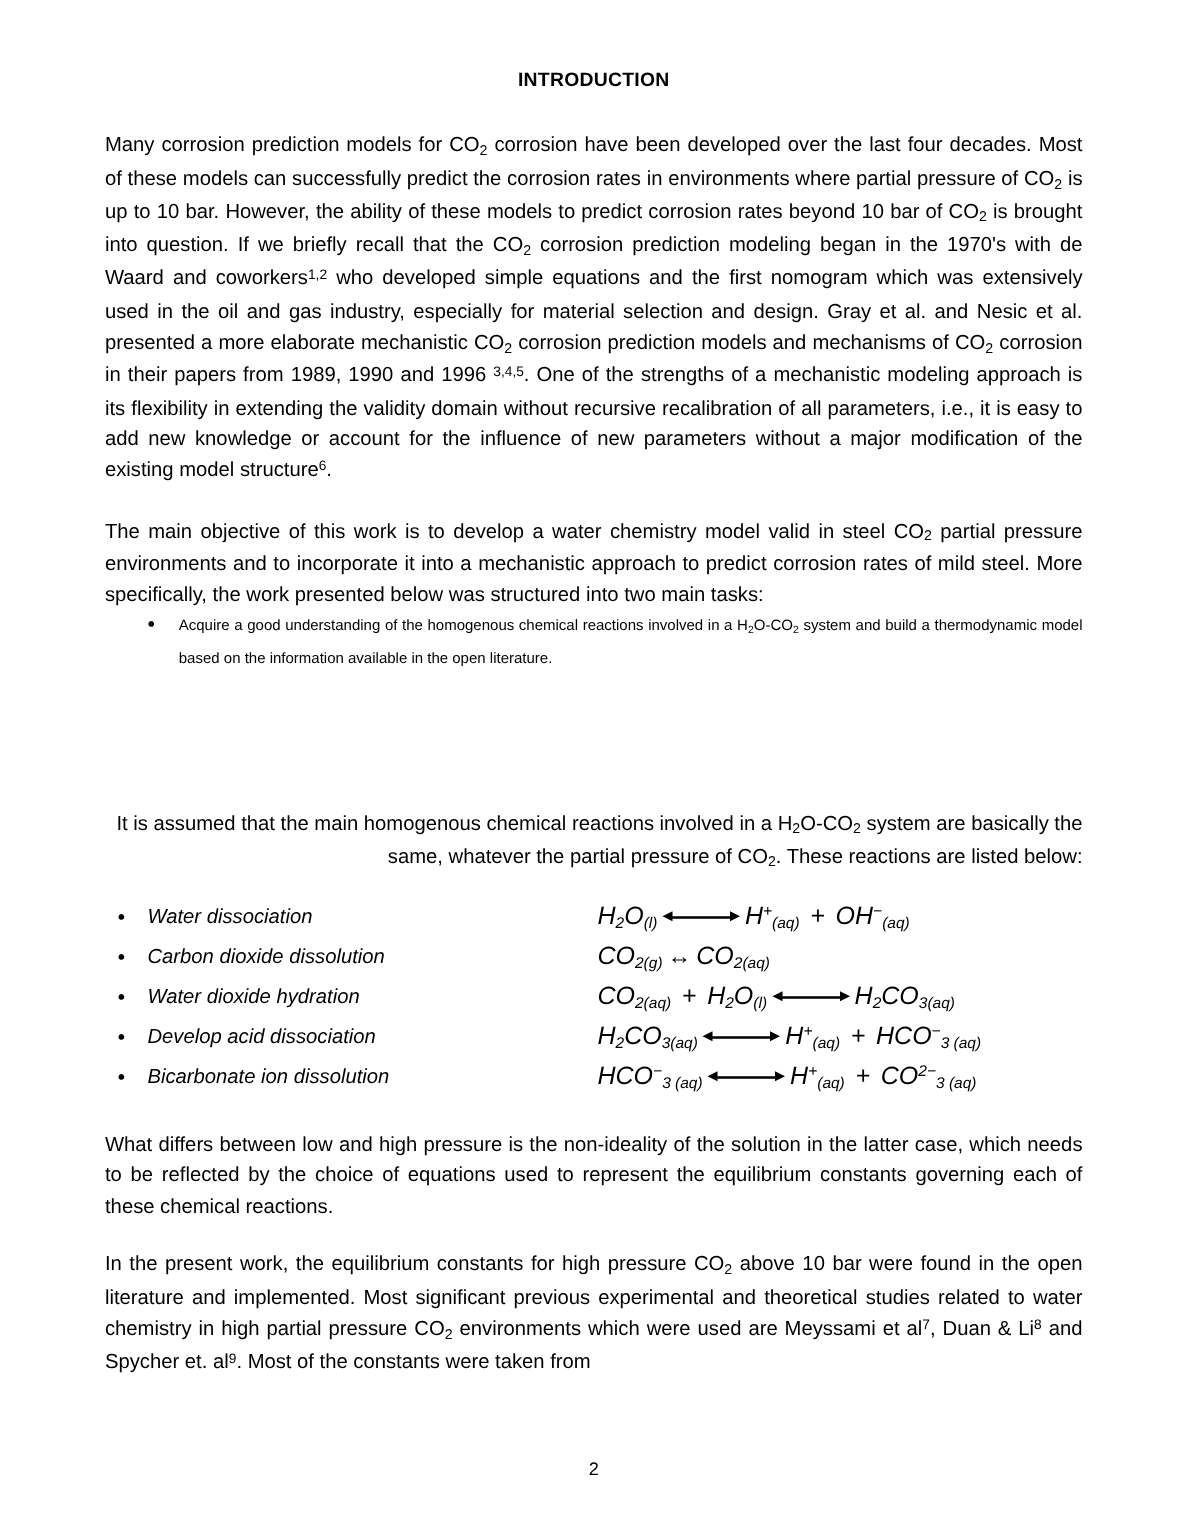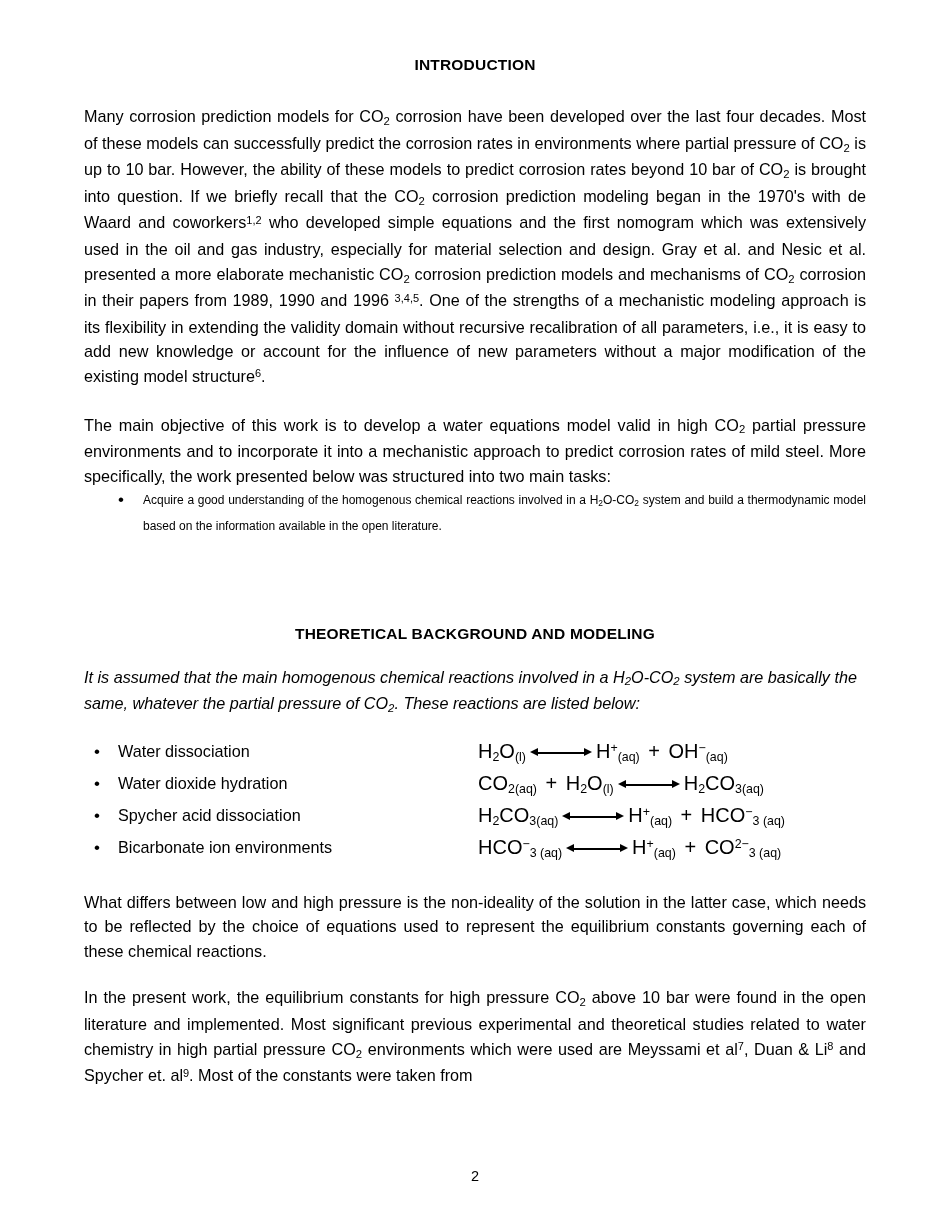--- a/index.html
+++ b/index.html
@@ -36,21 +36,21 @@
   #intro-heading { margin-top: 56px; }
   #theory-heading { margin-top: 0; }
 
   
   p.body {
     font-size: 16.2px;
     line-height: 24.6px;
     text-align: justify;
     margin: 0;
   }
-  p.left { text-align: left; font-style: italic; }
+  p.left { text-align: right; }
 
   
   ul.bullets {
     margin: 0;
     padding: 0;
     list-style: none;
   }
   ul.bullets > li {
     position: relative;
     padding-left: 59px;
@@ -70,20 +70,21 @@
   
   ul.reactions {
     margin: 0;
     padding: 0;
     list-style: none;
   }
   ul.reactions > li {
     position: relative;
     height: 32px;
     padding-left: 34px;
+    font-style: italic;
   }
   ul.reactions > li::before {
     content: "\2022";
     position: absolute;
     left: 10px;
     top: 1px;
     font-size: 17px;
     line-height: 22px;
   }
   .rx-name {
@@ -193,47 +194,47 @@
 
     <div class="spacer-md"></div>
 
     <p class="body">
       <span>Many corrosion prediction models for CO</span><span class="txt-sub">2</span><span> corrosion have been developed over the last four decades.  Most of these models can successfully predict the corrosion rates in environments where partial pressure of CO</span><span class="txt-sub">2</span><span> is up to 10 bar. However, the ability of these models to predict corrosion rates beyond 10 bar of CO</span><span class="txt-sub">2</span><span> is brought into question. If we briefly recall that the CO</span><span class="txt-sub">2</span><span> corrosion prediction modeling began in the 1970's with de Waard and coworkers</span><span class="refsup">1,2</span><span> who developed simple equations and the first nomogram which was extensively used in the oil and gas industry, especially for material selection and design. Gray et al. and Nesic et al. presented a more elaborate mechanistic CO</span><span class="txt-sub">2</span><span> corrosion prediction models and mechanisms of CO</span><span class="txt-sub">2</span><span> corrosion in their papers from 1989, 1990 and 1996 </span><span class="refsup">3,4,5</span><span>. One of the strengths of a mechanistic modeling approach is its flexibility in extending the validity domain without recursive recalibration of all parameters, i.e., it is easy to add new knowledge or account for the influence of new parameters without a major modification of the existing model structure</span><span class="refsup">6</span><span>.</span>
     </p>
 
     <div class="spacer-sm"></div>
 
     <p class="body">
-      <span>The main objective of this work is to develop a water equations model valid in high CO</span><span class="txt-sub">2</span><span> partial pressure environments and to incorporate it into a mechanistic approach to predict corrosion rates of mild steel. More specifically, the work presented below was structured into two main tasks:</span>
+      <span>The main objective of this work is to develop a water chemistry model valid in steel CO</span><span class="txt-sub">2</span><span> partial pressure environments and to incorporate it into a mechanistic approach to predict corrosion rates of mild steel. More specifically, the work presented below was structured into two main tasks:</span>
     </p>
 
     <ul class="bullets">
       <li>
         <span>Acquire a good understanding of the homogenous chemical reactions involved in a H</span><span class="txt-sub">2</span><span>O-CO</span><span class="txt-sub">2</span><span> system and build a thermodynamic model based on the information available in the open literature.</span>
       </li>
     </ul>
 
     <div class="spacer-lg"></div>
     <div class="spacer-md"></div>
 
-    <div class="section-heading" id="theory-heading">THEORETICAL BACKGROUND AND MODELING</div>
 
     <div class="spacer-sm"></div>
 
     <p class="body left">
       <span>It is assumed that the main homogenous chemical reactions involved in a H</span><span class="txt-sub">2</span><span>O-CO</span><span class="txt-sub">2</span><span> system are basically the same, whatever the partial pressure of CO</span><span class="txt-sub">2</span><span>. These reactions are listed below:</span>
     </p>
 
     <div class="spacer-sm"></div>
 
     <ul class="reactions" id="reaction-list">
         <li><span class="rx-name">Water dissociation</span><span class="rx-eq"><span>H</span><sub>2</sub><span>O</span><sub>(l)</sub><span class="arrow-long"><span class="head-l"></span><span class="bar"></span><span class="head-r"></span></span><span>H</span><sup>+</sup><sub>(aq)</sub><span class="plus"> + </span><span>OH</span><sup>−</sup><sub>(aq)</sub></span></li>
+        <li><span class="rx-name">Carbon dioxide dissolution</span><span class="rx-eq"><span>CO</span><sub>2(g)</sub><span class="arrow-short">↔</span><span>CO</span><sub>2(aq)</sub></span></li>
         <li><span class="rx-name">Water dioxide hydration</span><span class="rx-eq"><span>CO</span><sub>2(aq)</sub><span class="plus"> + </span><span>H</span><sub>2</sub><span>O</span><sub>(l)</sub><span class="arrow-long"><span class="head-l"></span><span class="bar"></span><span class="head-r"></span></span><span>H</span><sub>2</sub><span>CO</span><sub>3(aq)</sub></span></li>
-        <li><span class="rx-name">Spycher acid dissociation</span><span class="rx-eq"><span>H</span><sub>2</sub><span>CO</span><sub>3(aq)</sub><span class="arrow-long"><span class="head-l"></span><span class="bar"></span><span class="head-r"></span></span><span>H</span><sup>+</sup><sub>(aq)</sub><span class="plus"> + </span><span>HCO</span><sup>−</sup><sub>3 (aq)</sub></span></li>
-        <li><span class="rx-name">Bicarbonate ion environments</span><span class="rx-eq"><span>HCO</span><sup>−</sup><sub>3 (aq)</sub><span class="arrow-long"><span class="head-l"></span><span class="bar"></span><span class="head-r"></span></span><span>H</span><sup>+</sup><sub>(aq)</sub><span class="plus"> + </span><span>CO</span><sup>2−</sup><sub>3</sub><sub> (aq)</sub></span></li>
+        <li><span class="rx-name">Develop acid dissociation</span><span class="rx-eq"><span>H</span><sub>2</sub><span>CO</span><sub>3(aq)</sub><span class="arrow-long"><span class="head-l"></span><span class="bar"></span><span class="head-r"></span></span><span>H</span><sup>+</sup><sub>(aq)</sub><span class="plus"> + </span><span>HCO</span><sup>−</sup><sub>3 (aq)</sub></span></li>
+        <li><span class="rx-name">Bicarbonate ion dissolution</span><span class="rx-eq"><span>HCO</span><sup>−</sup><sub>3 (aq)</sub><span class="arrow-long"><span class="head-l"></span><span class="bar"></span><span class="head-r"></span></span><span>H</span><sup>+</sup><sub>(aq)</sub><span class="plus"> + </span><span>CO</span><sup>2−</sup><sub>3</sub><sub> (aq)</sub></span></li>
       </ul>
 
     <div class="spacer-sm"></div>
 
     <p class="body">
       <span>What differs between low and high pressure is the non-ideality of the solution in the latter case, which needs to be reflected by the choice of equations used to represent the equilibrium constants governing each of these chemical reactions.</span>
     </p>
 
     <div class="spacer-sm"></div>
 

